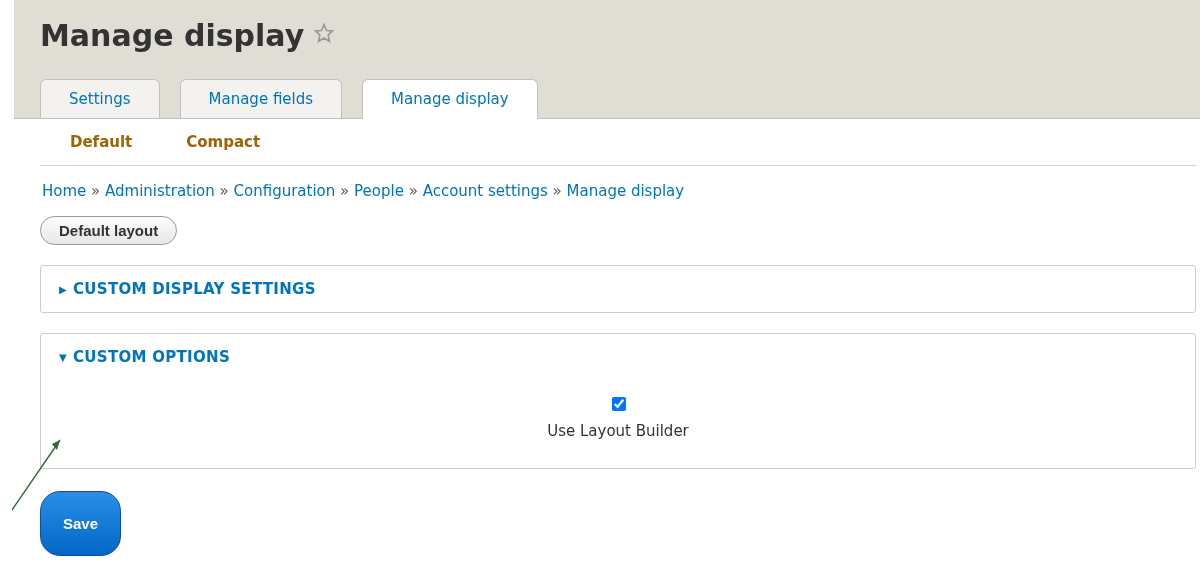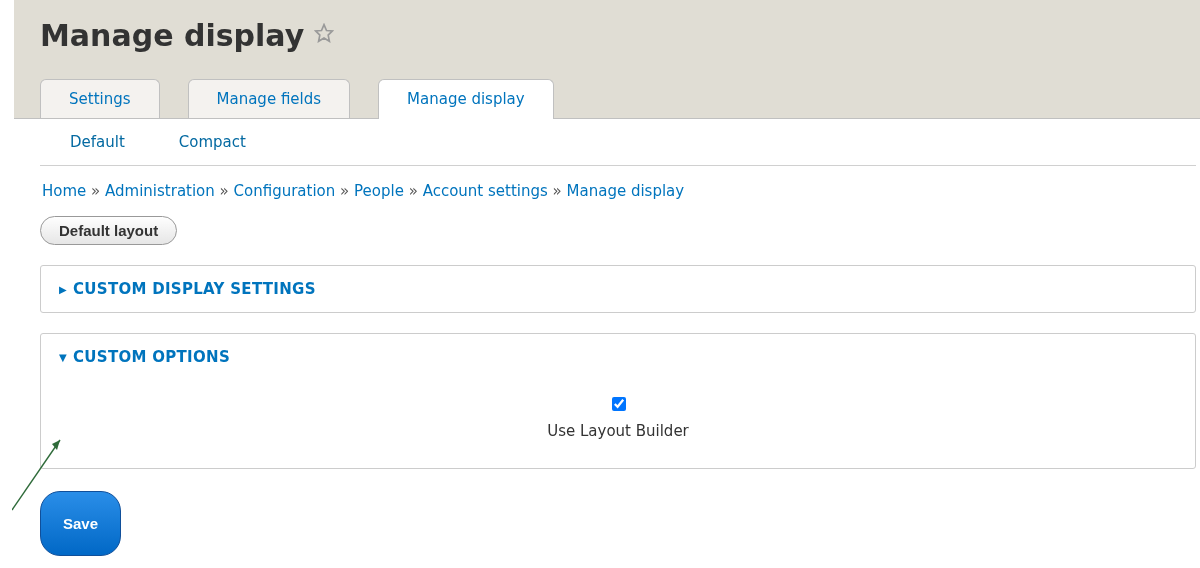--- a/index.html
+++ b/index.html
@@ -2,28 +2,28 @@
 <html><head>
 <meta charset="utf-8">
 <style>
   * { box-sizing: border-box; }
   html, body { margin: 0; padding: 0; font-family: "Lucida Grande", "DejaVu Sans", Verdana, sans-serif; color: #222; }
   body { width: 1200px; min-height: 568px; background: #fff; }
   .header-bar { background: #e0ddd4; padding: 18px 26px 0 26px; }
   .page-title { display: flex; align-items: center; gap: 10px; }
   .page-title h1 { margin: 0; font-size: 30px; font-weight: bold; color: #333; }
   .star-icon { color: #aaa; font-size: 22px; cursor: pointer; }
-  .primary-tabs { display: flex; gap: 28px; margin-top: 26px; }
+  .primary-tabs { display: flex; gap: 20px; margin-top: 26px; }
   .primary-tab { padding: 10px 28px; border: 1px solid #c0c0c0; border-bottom: none; background: #f4f2ef; color: #0074bd; font-size: 15px; cursor: pointer; border-top-left-radius: 6px; border-top-right-radius: 6px; }
   .primary-tab.active { background: #fff; position: relative; }
   .primary-tab.active::after { content:""; position:absolute; left:0; right:0; bottom:-1px; height:2px; background:#fff; }
   .content-wrap { border-top: 1px solid #c0c0c0; }
   .content { padding-left: 26px; padding-right: 18px; }
   .secondary-tabs { display: flex; gap: 54px; padding: 14px 28px 14px 30px; font-size: 15px; }
-  .secondary-tab { color: #0369a1; cursor: pointer; }
+  .secondary-tab { color: #a16207; cursor: pointer; font-weight: bold; }
   .divider { border: none; border-top: 1px solid #d0d0d0; margin: 0 0 0 0; }
   .breadcrumb { font-size: 15px; color: #555; padding: 16px 2px 16px 2px; }
   .breadcrumb a { color: #0074bd; text-decoration: none; cursor: pointer; }
   .btn { display: inline-block; padding: 5px 18px; border: 1px solid #999; border-radius: 20px; background: linear-gradient(#fefefe, #e6e6e6); font-size: 15px; font-weight: bold; color: #333; cursor: pointer; }
   .fieldset { border: 1px solid #ccc; border-radius: 3px; background: #fff; padding: 14px 18px; margin-top: 20px; }
   .fieldset-title { font-size: 15px; font-weight: bold; letter-spacing: 0.3px; color: #0074bd; cursor: pointer; display: flex; align-items: center; gap: 6px; }
   .disclosure { font-size: 10px; color: #0074bd; }
   .checkbox-row { display: flex; align-items: center; gap: 8px; font-size: 15px; color: #333; margin-top: 14px; flex-direction: column; }
   .checkbox-row input { width: 14px; height: 14px; }
   .save-btn { margin-top: 22px; margin-bottom: 10px; padding: 23px 22px; border: 1px solid #104f9a; border-radius: 20px; background: linear-gradient(#2a8ee8, #0168c6); color: #fff; font-size: 15px; font-weight: bold; cursor: pointer; }

